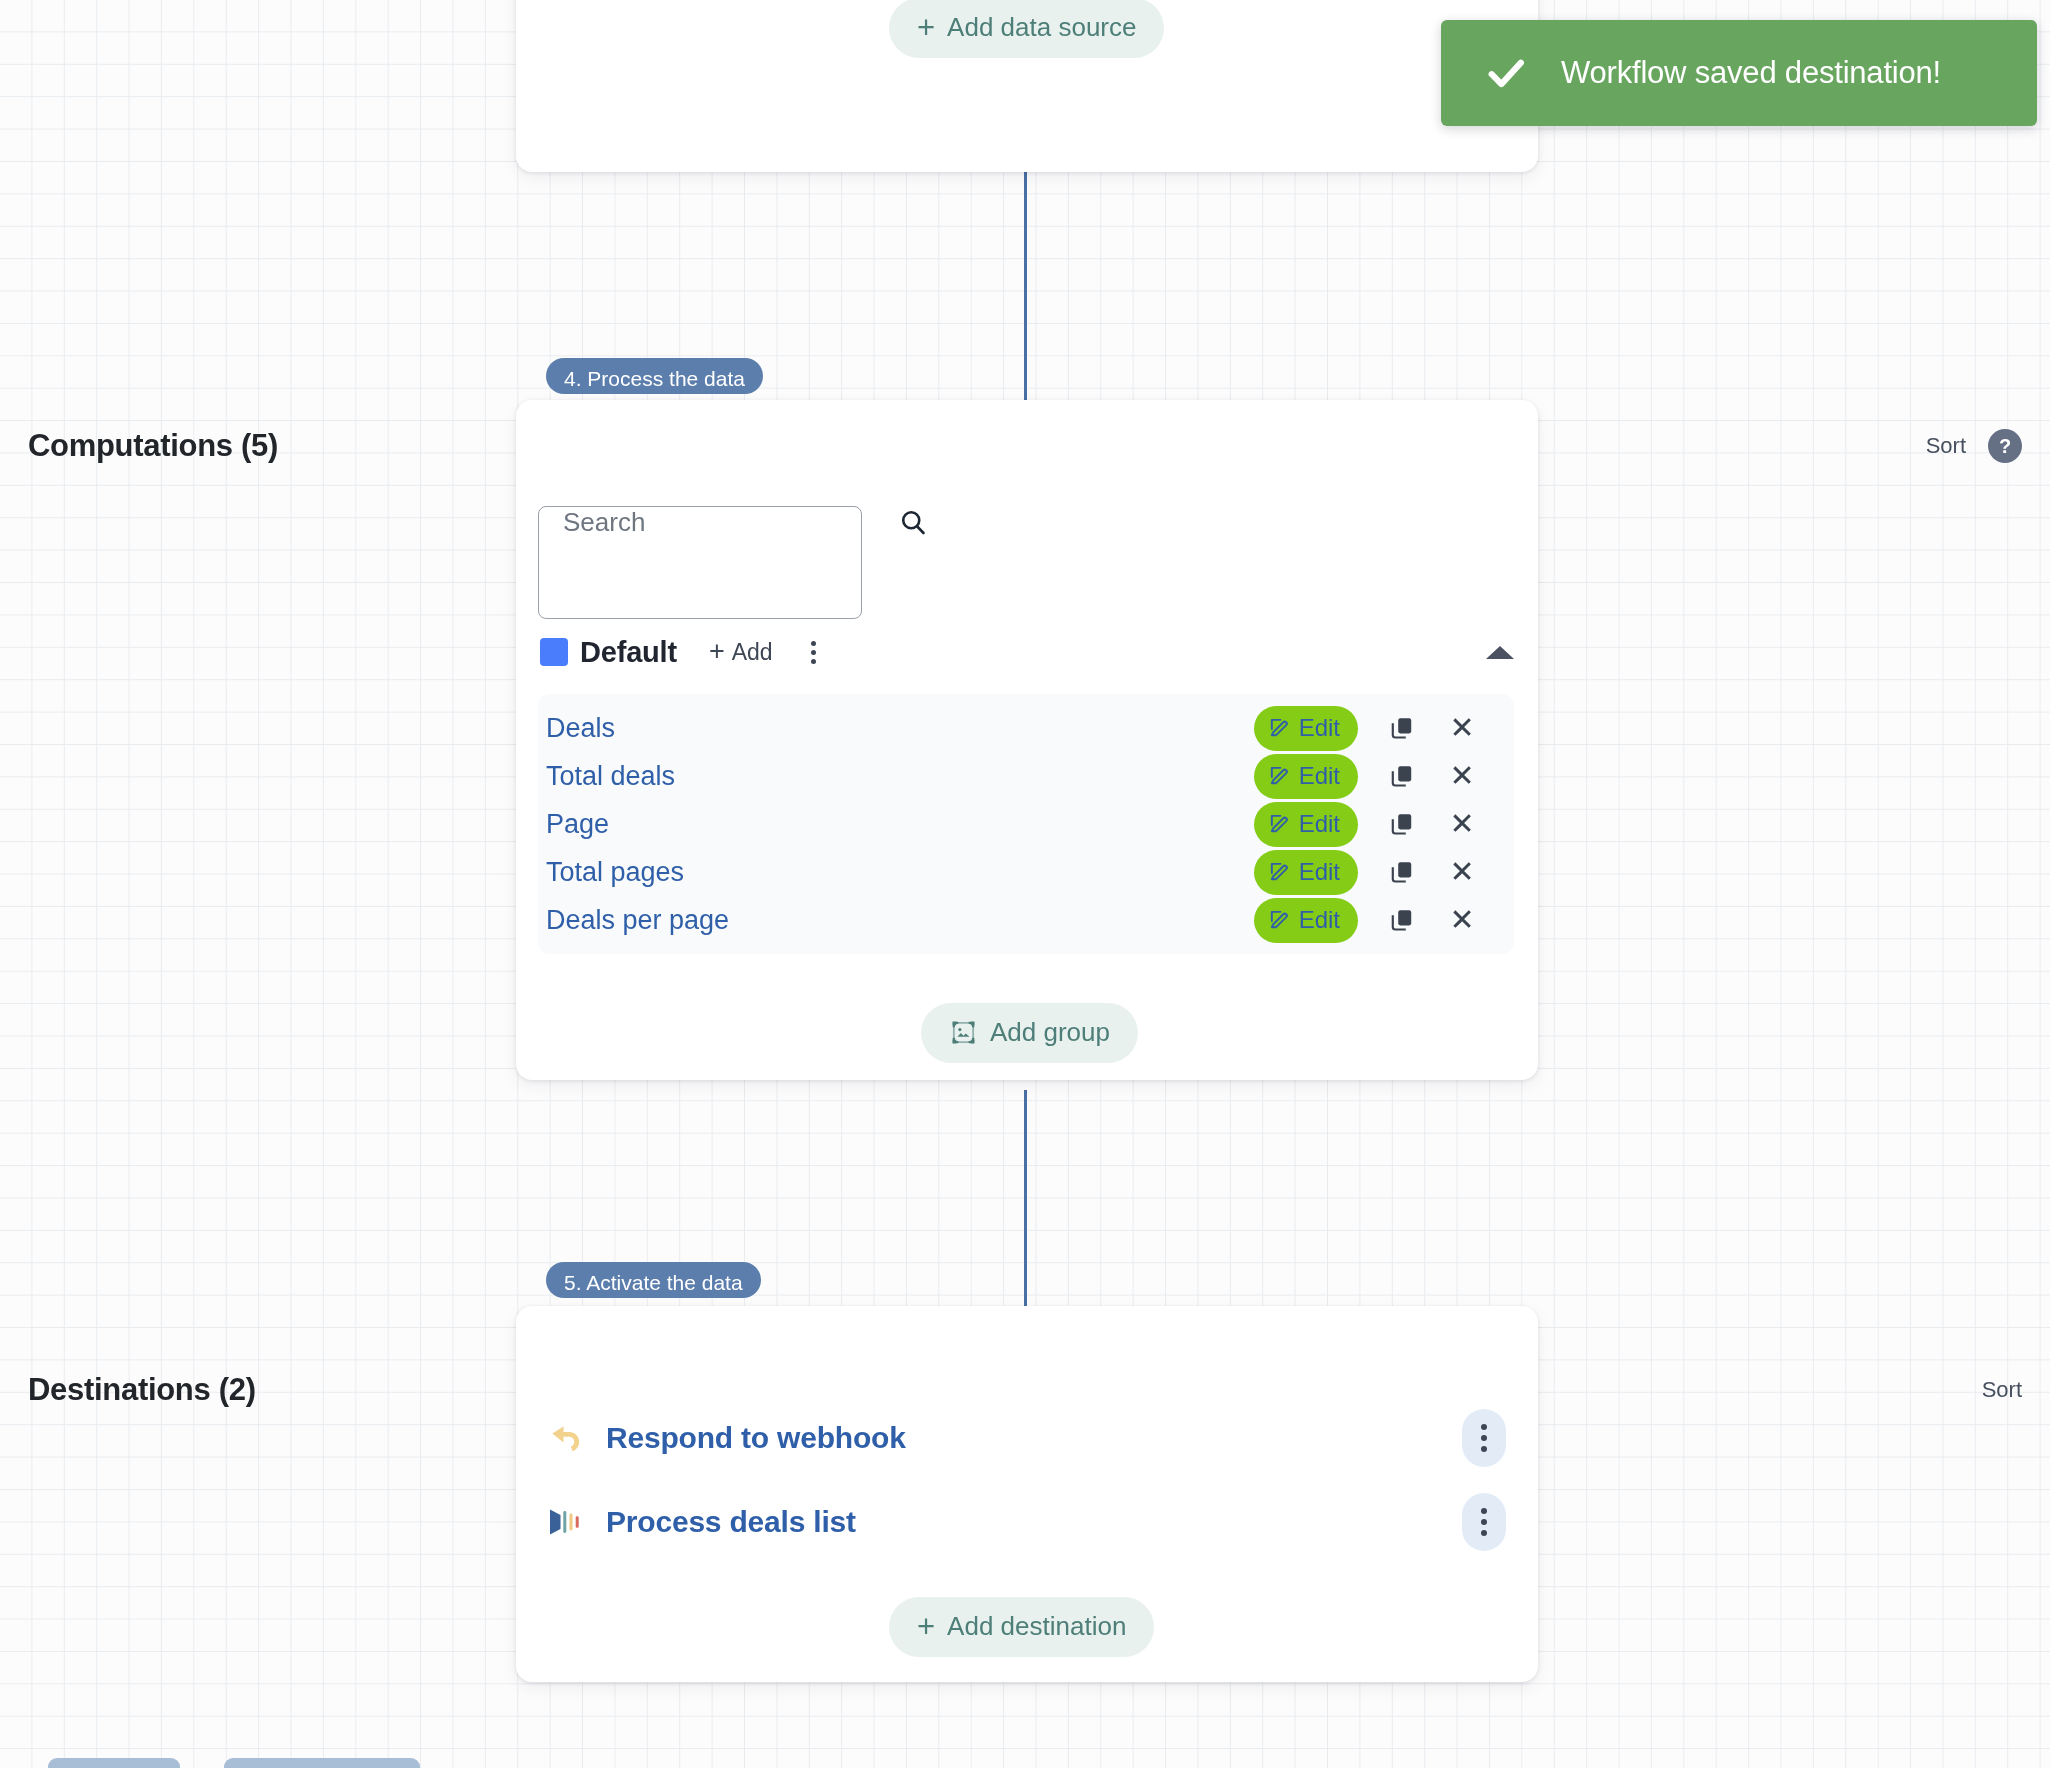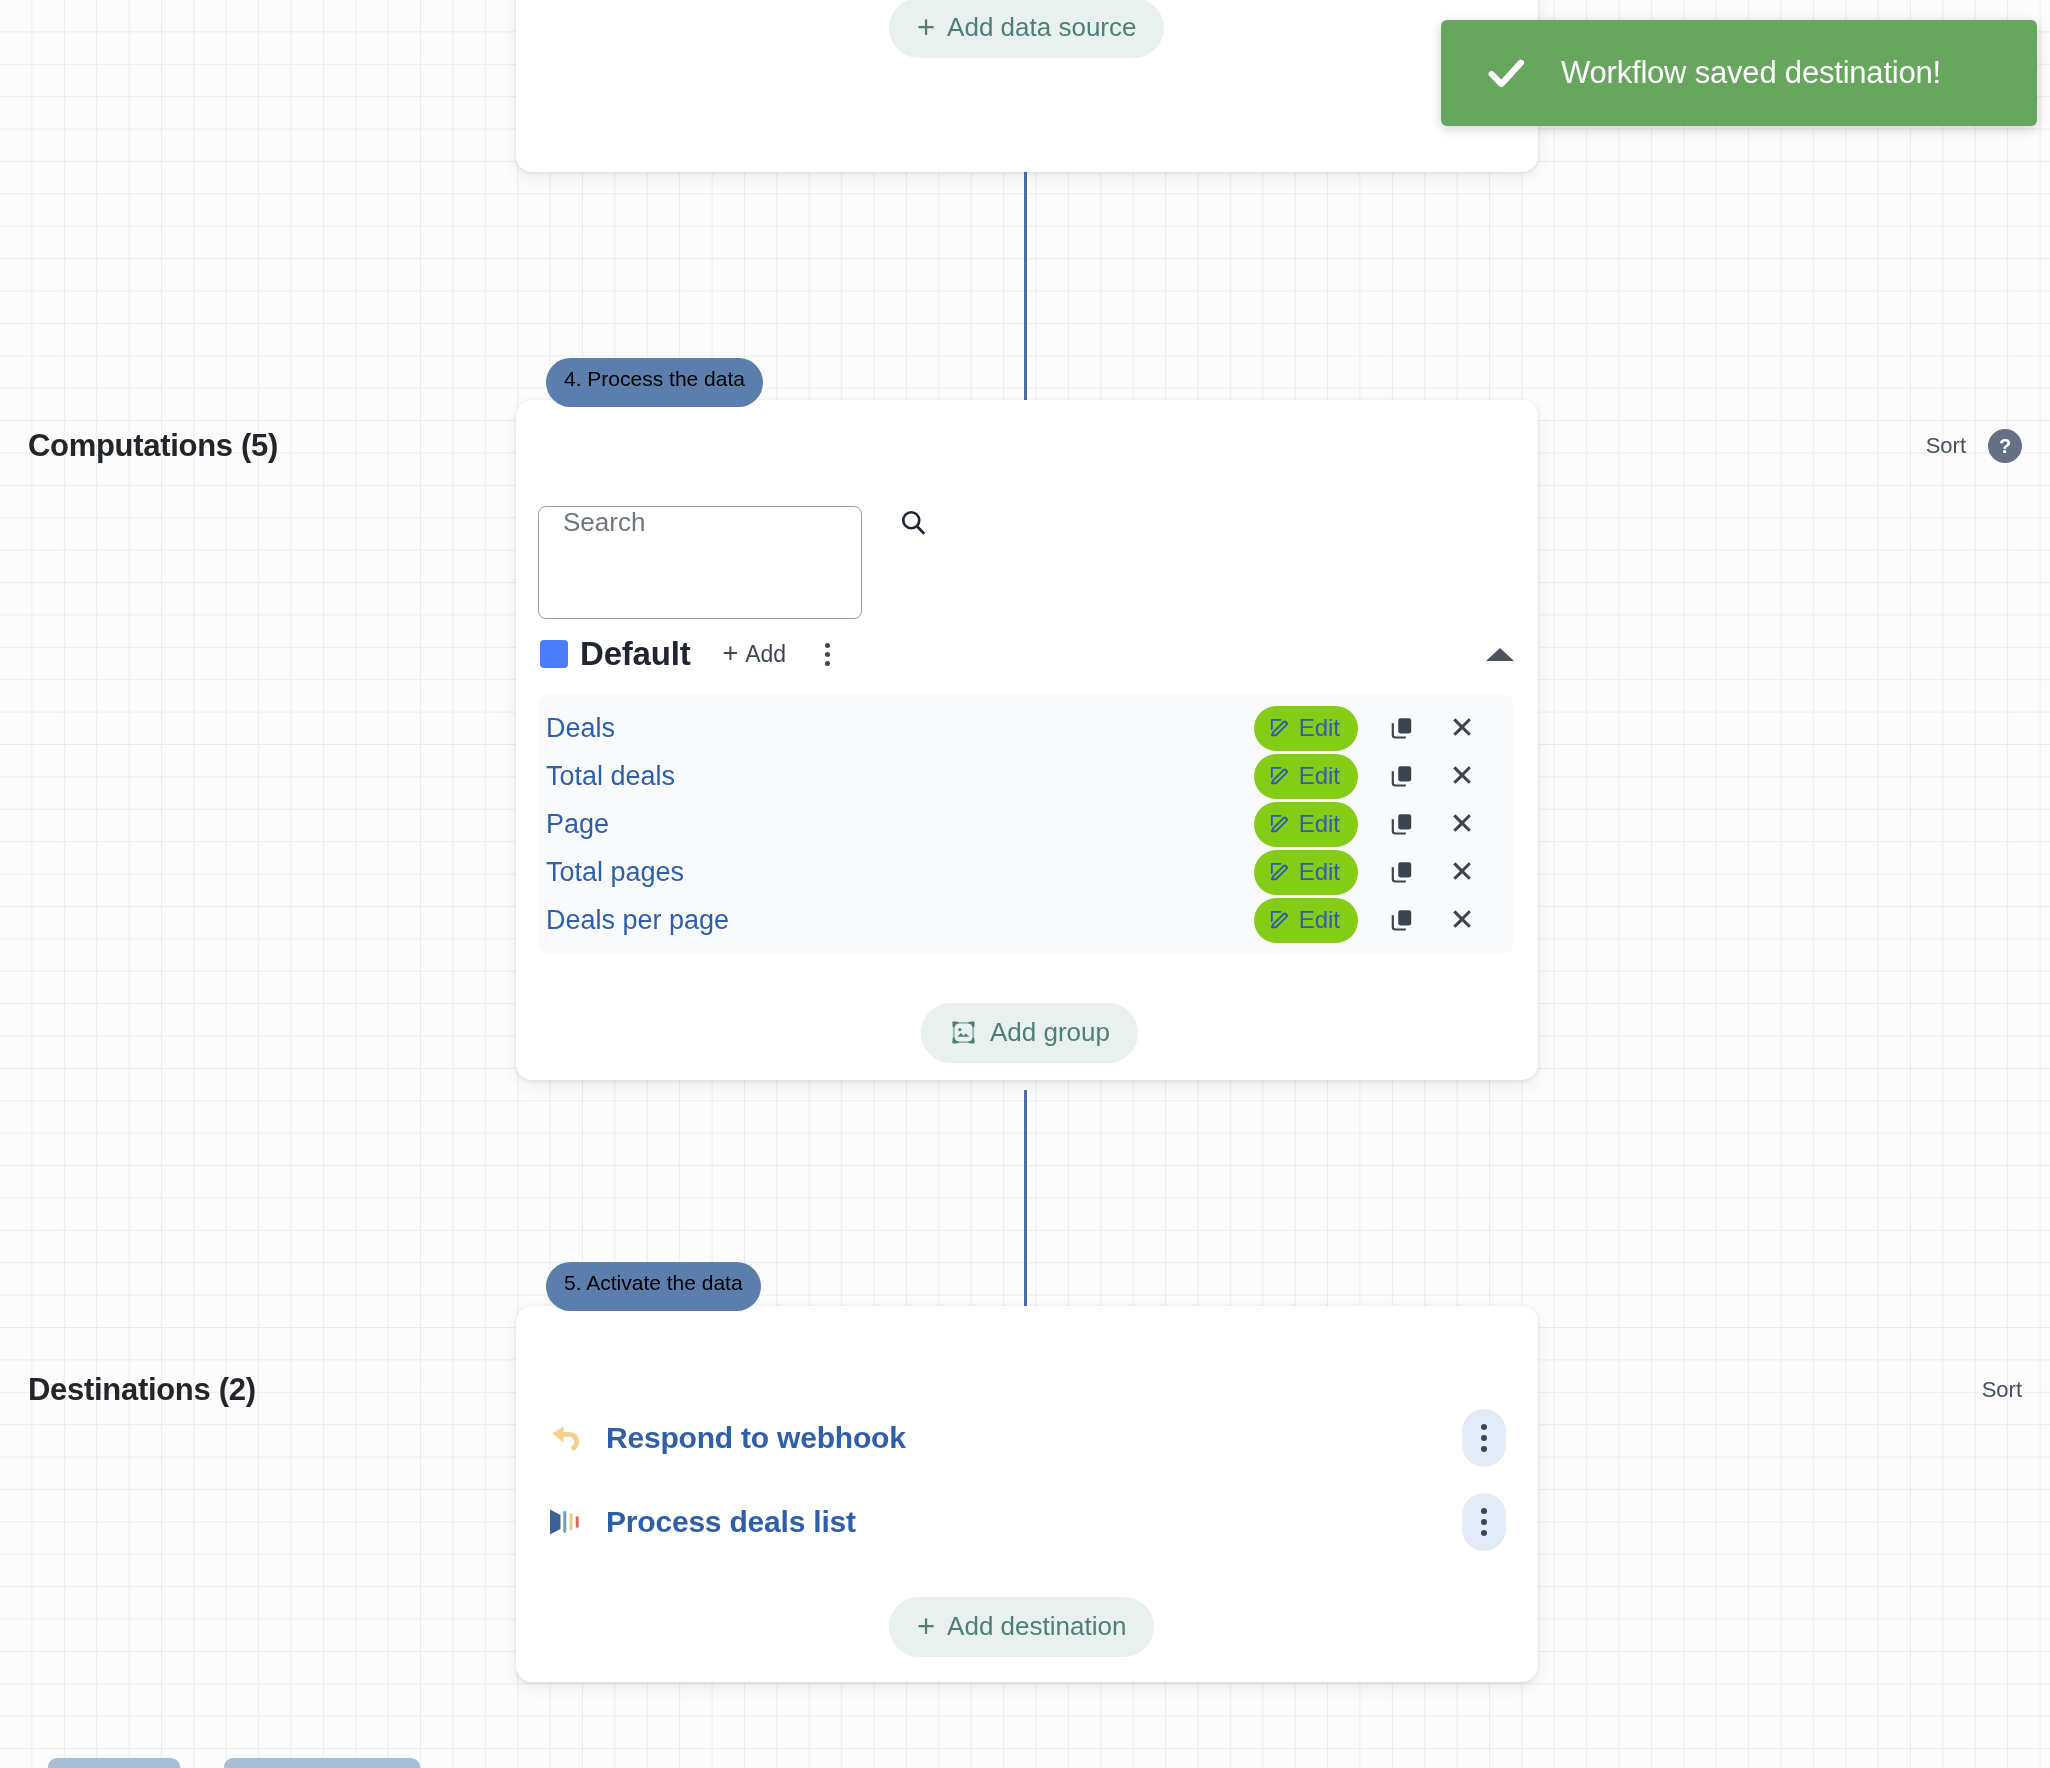--- a/index.html
+++ b/index.html
@@ -47,24 +47,24 @@
 
   #card-sources      { top: -120px; height: 292px; }
   #card-computations { top: 400px;  height: 680px; }
   #card-destinations { top: 1306px; height: 376px; }
 
   
   .step-badge {
     position: absolute;
     left: 546px;
     background: #5b7ead;
-    color: #000000;
+    color: #ffffff;
     font-size: 21px;
     line-height: 1;
-    padding: 10px 18px 18px;
+    padding: 10px 18px 5px;
     border-radius: 999px;
     white-space: nowrap;
     z-index: 3;
   }
   #badge-process  { top: 358px; }
   #badge-activate { top: 1262px; }
 
   
   .ghost-btn {
     position: absolute;
@@ -169,21 +169,21 @@
     z-index: 2;
   }
   .group-swatch {
     width: 28px; height: 28px;
     border-radius: 4px;
     background: #4a7dfb;
     margin-right: 12px;
     flex: none;
   }
   .group-name {
-    font-size: 33px;
+    font-size: 29px;
     font-weight: 700;
     color: #202530;
     letter-spacing: -.2px;
   }
   .group-add {
     margin-left: 32px;
     display: inline-flex;
     align-items: center;
     gap: 7px;
     font-size: 23px;

